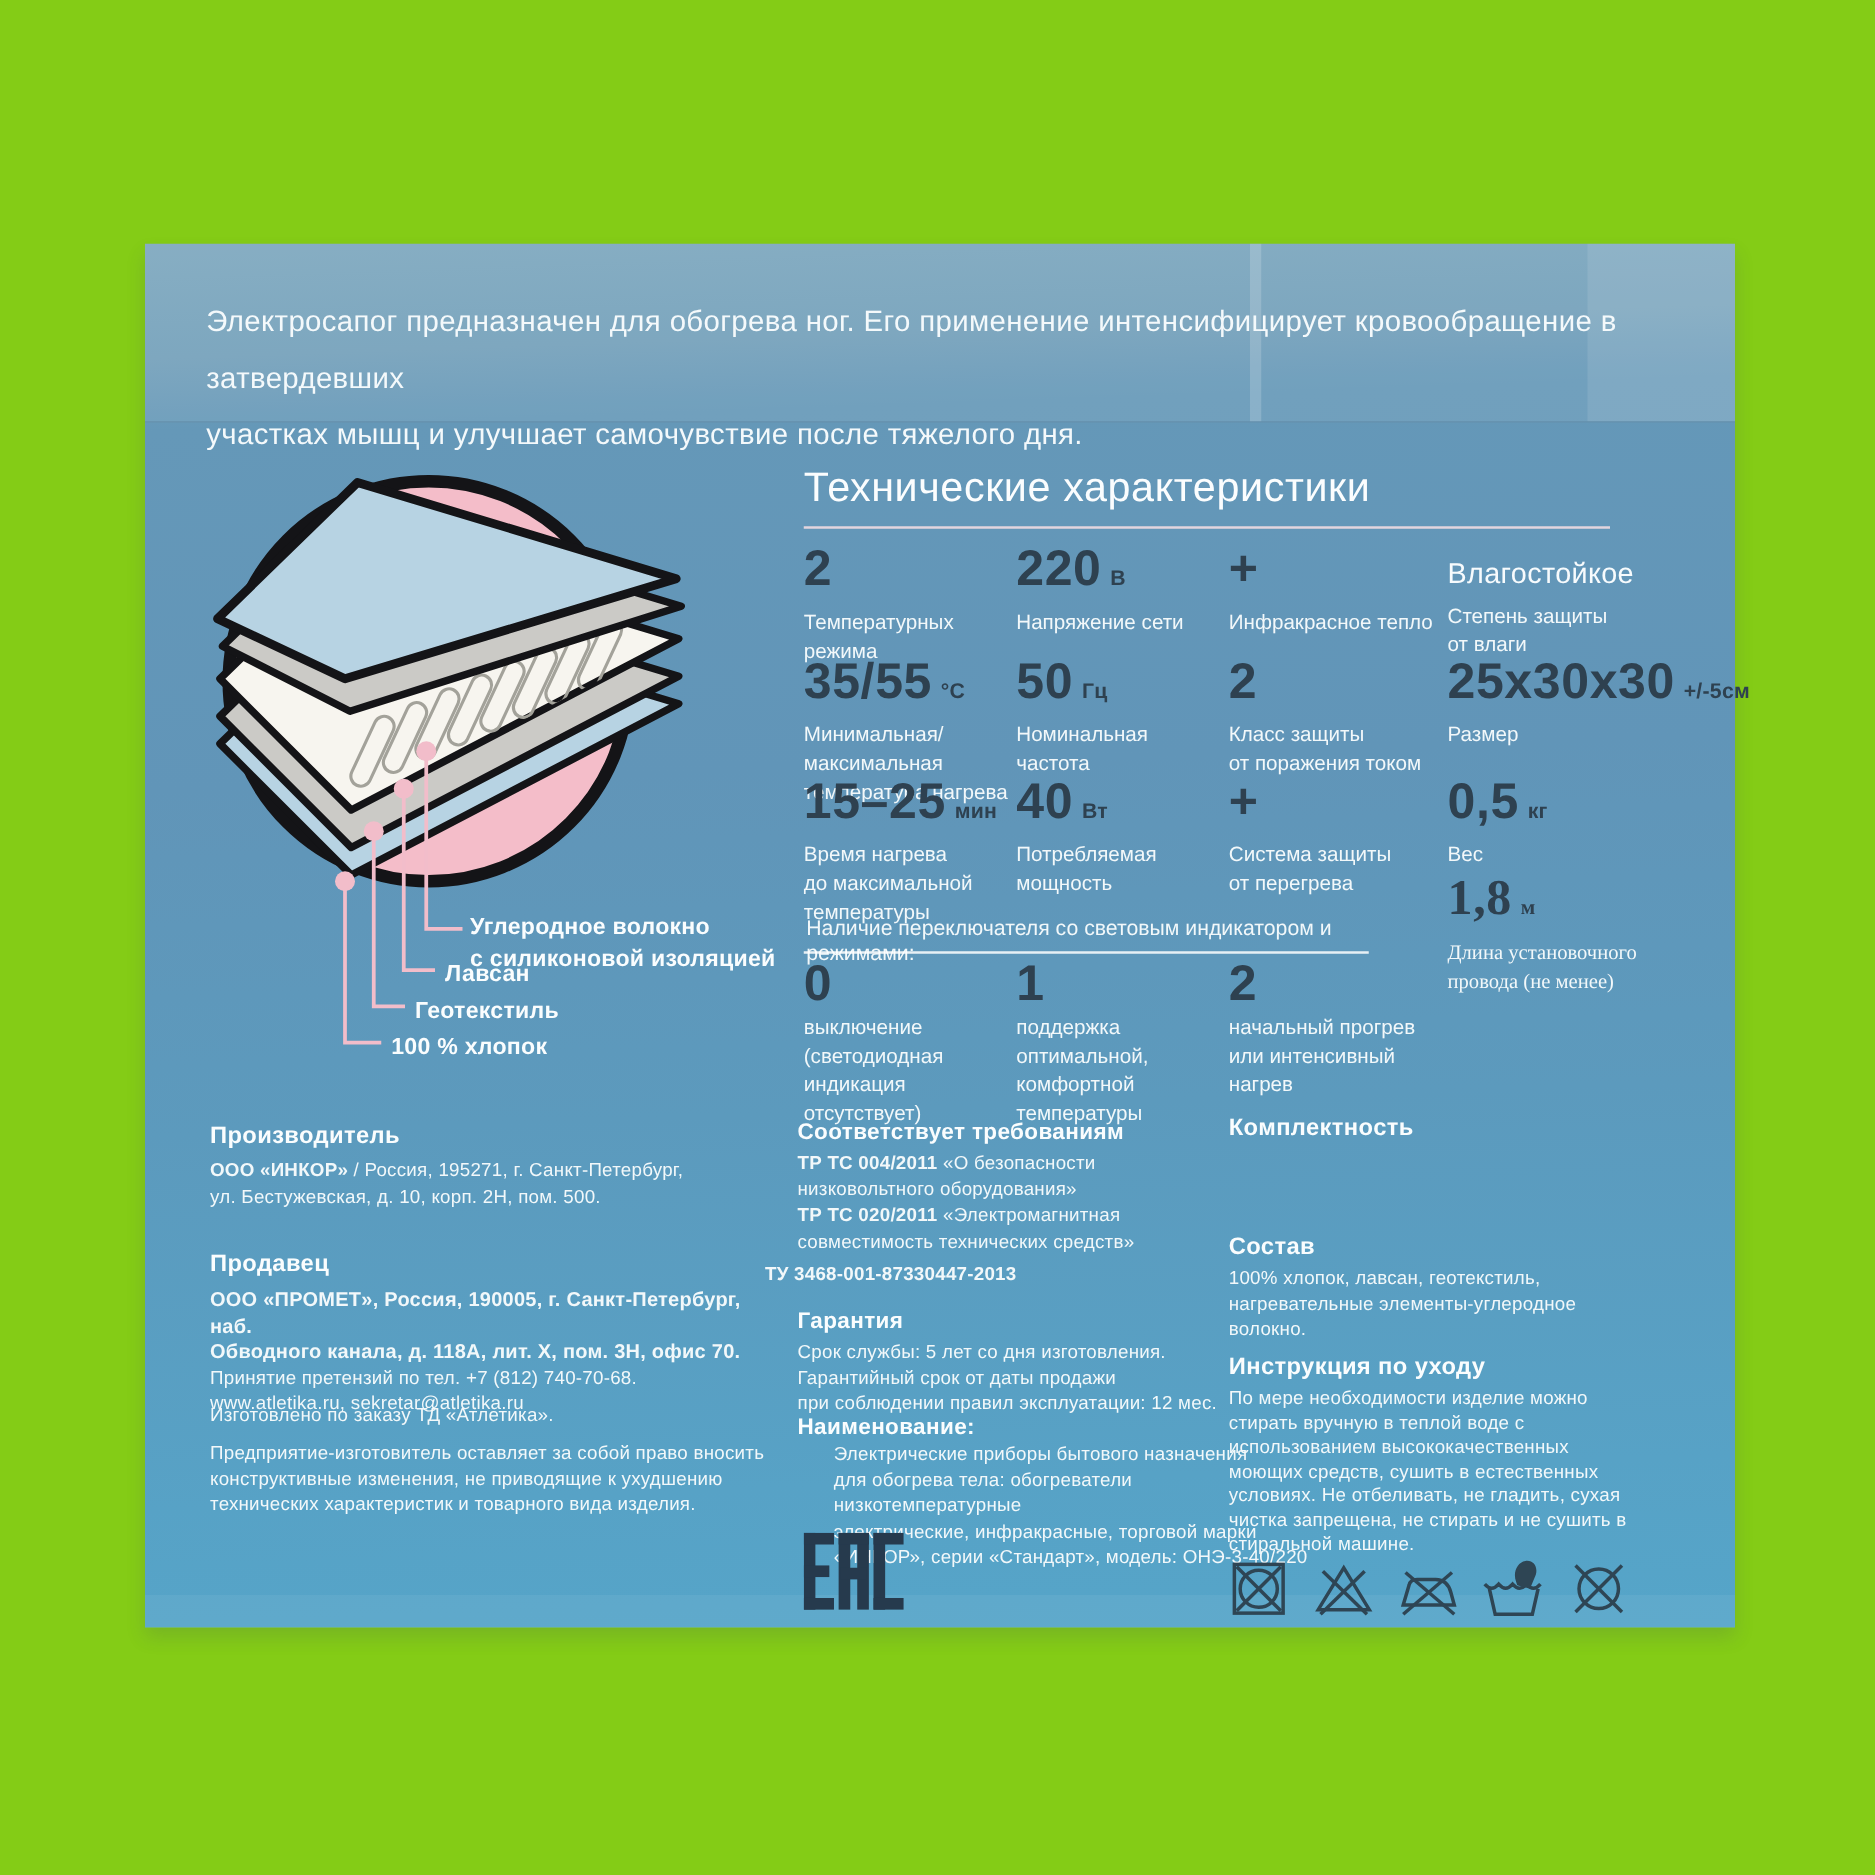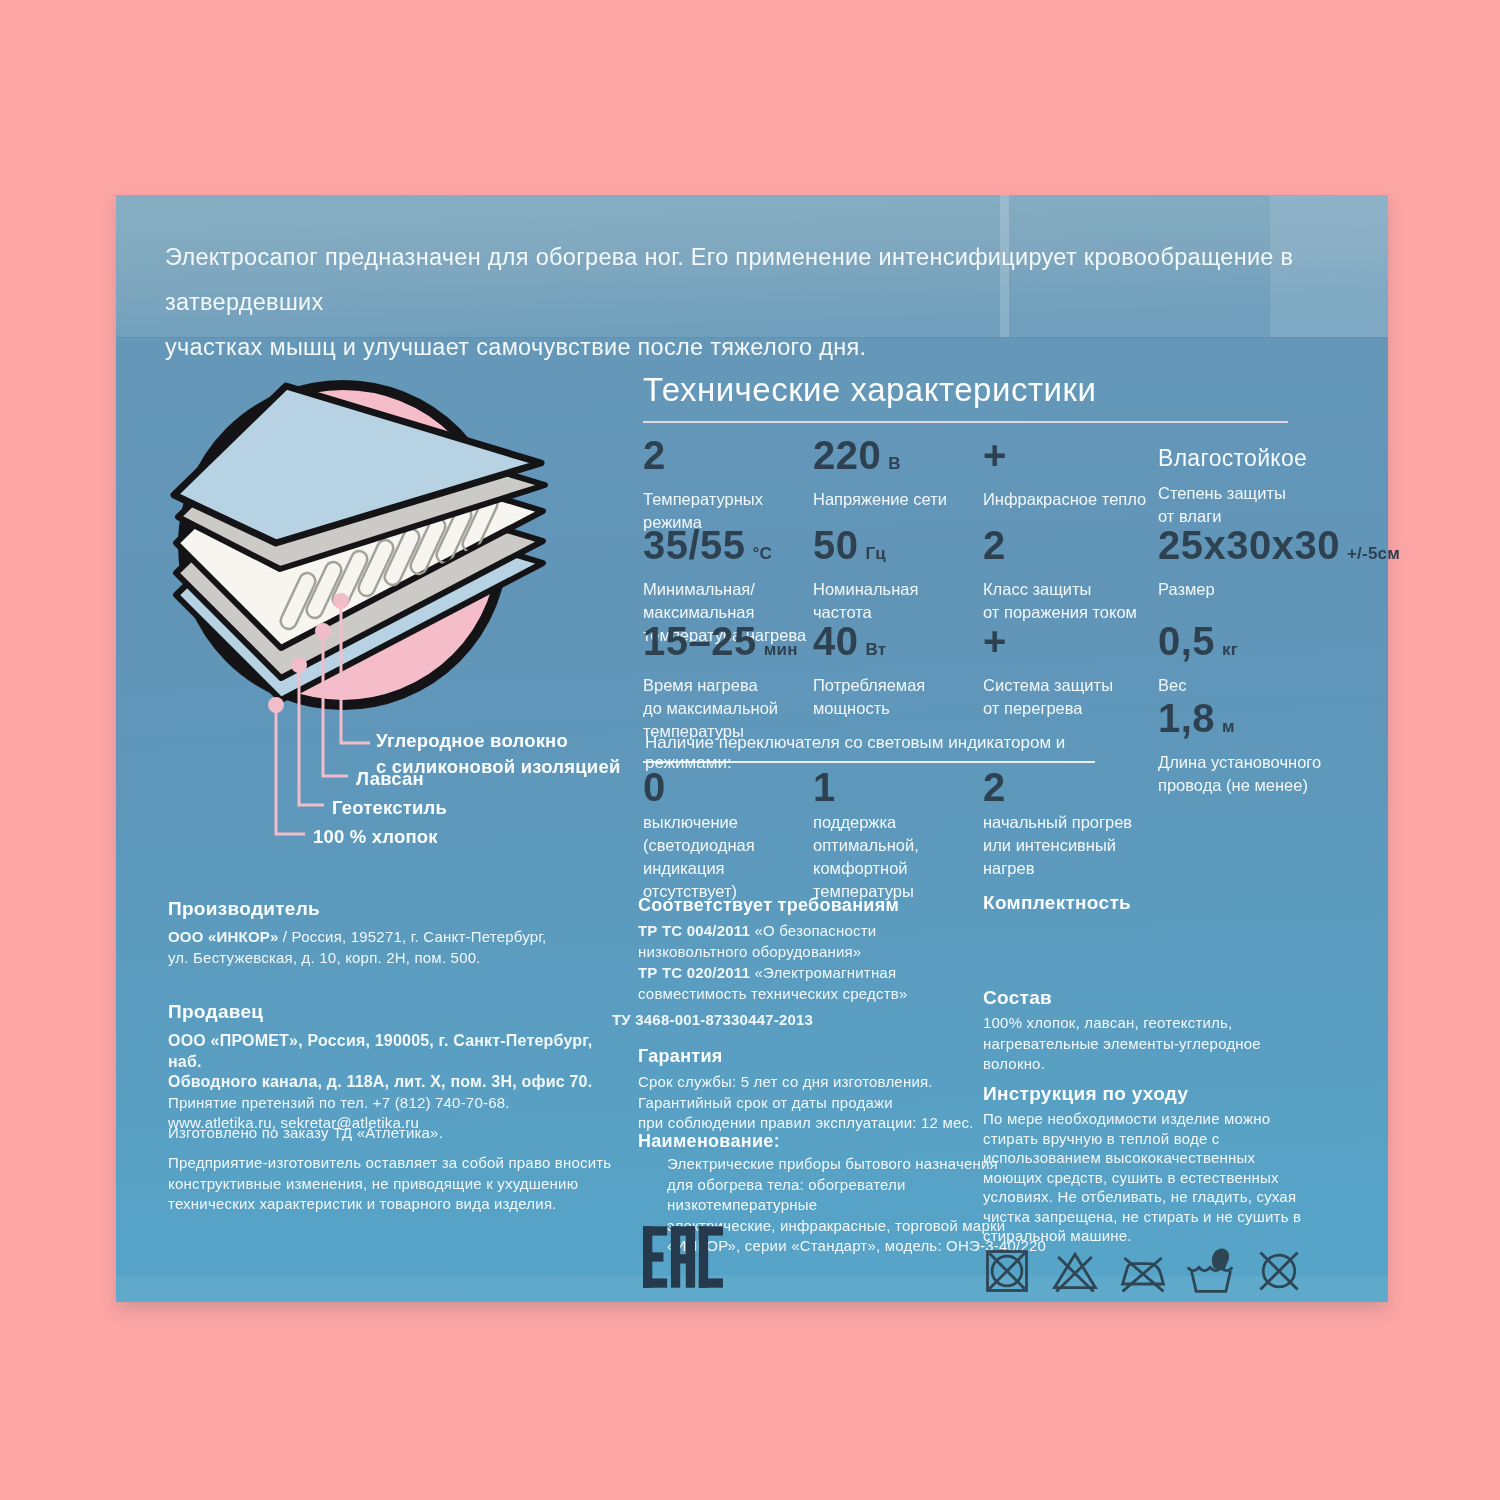--- a/index.html
+++ b/index.html
@@ -1,16 +1,16 @@
 <!DOCTYPE html>
 <html><head>
 <meta charset="utf-8">
 <style>
   html,body{margin:0;padding:0;background:#fbfbfa;}
-  .stage{position:relative;width:1500px;height:1500px;background:#fca5a5;overflow:hidden;
+  .stage{position:relative;width:1500px;height:1500px;background:#84cc16;overflow:hidden;
          font-family:"Liberation Sans", sans-serif;}
   .package{position:absolute;left:116px;top:195px;width:1272px;height:1107px;
     background:linear-gradient(178deg,#7da7be 0%,#73a0ba 8%,#6598b8 13%,#6195b8 38%,#5c9abd 62%,#57a2c6 88%,#55a5c9 100%);
     box-shadow:0 8px 14px rgba(60,80,95,.18);}
   .topband{position:absolute;left:0;top:0;width:100%;height:142px;background:rgba(255,255,255,.08);
     border-bottom:1px solid rgba(70,105,130,.28);}
   .crease-v{position:absolute;left:884px;top:0;width:9px;height:142px;background:rgba(255,255,255,.18);}
   .light-tr{position:absolute;right:0;top:0;width:118px;height:142px;background:rgba(255,255,255,.10);}
   .light-bottom{position:absolute;left:0;bottom:0;width:100%;height:26px;background:rgba(255,255,255,.06);}
 
@@ -153,21 +153,21 @@
   <div class="abs spec" style="left:867px;top:428px;">
     <div class="val"><span>+</span><span class="unit"></span></div>
     <div class="lbl pre">Система защиты
 от перегрева</div>
   </div>
   <div class="abs spec wide" style="left:1042px;top:428px;">
     <div class="val"><span>0,5</span><span class="unit">кг</span></div>
     <div class="lbl pre">Вес</div>
   </div>
 
-  <div class="abs spec wide" style="left:1042px;top:505px;">
+  <div class="abs spec wide" style="left:1042px;top:505px;font-family:Liberation Serif, serif;">
     <div class="val"><span>1,8</span><span class="unit">м</span></div>
     <div class="lbl pre">Длина установочного
 провода (не менее)</div>
   </div>
 
   <div class="abs note">Наличие  переключателя со световым индикатором и режимами:</div>
   <div class="abs note-rule"></div>
 
   <div class="abs spec" style="left:527px;top:574px;">
     <div class="val">0</div>

